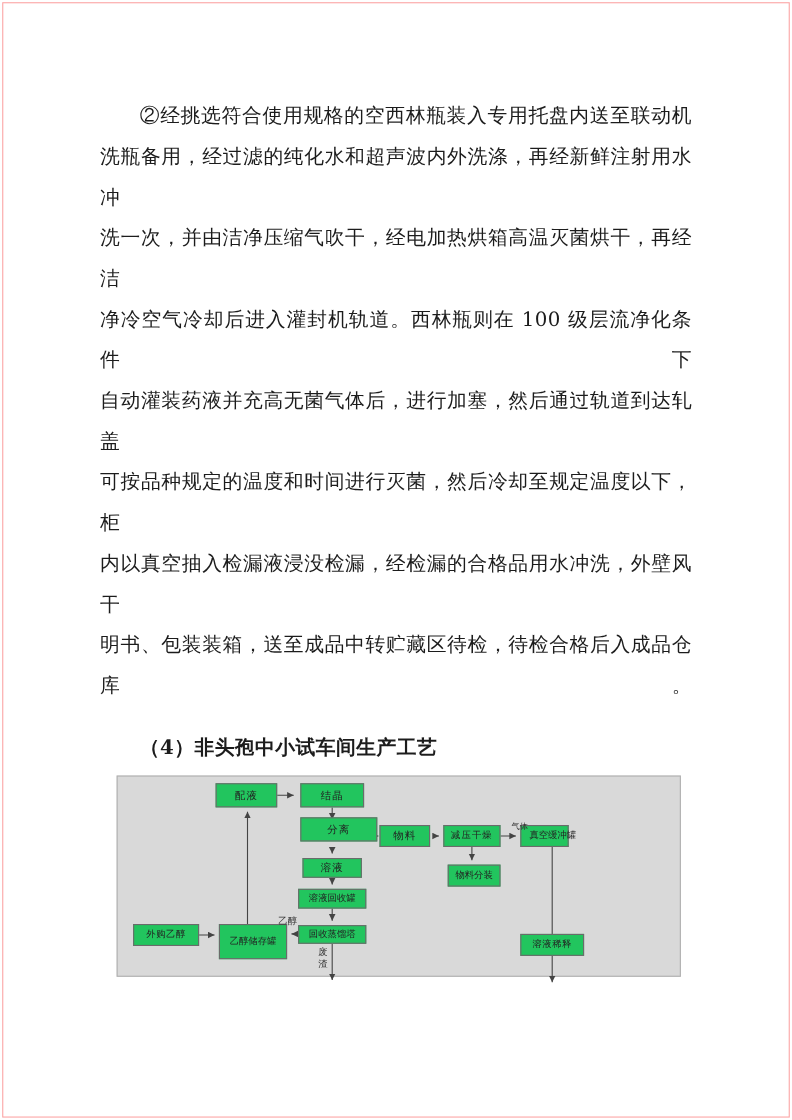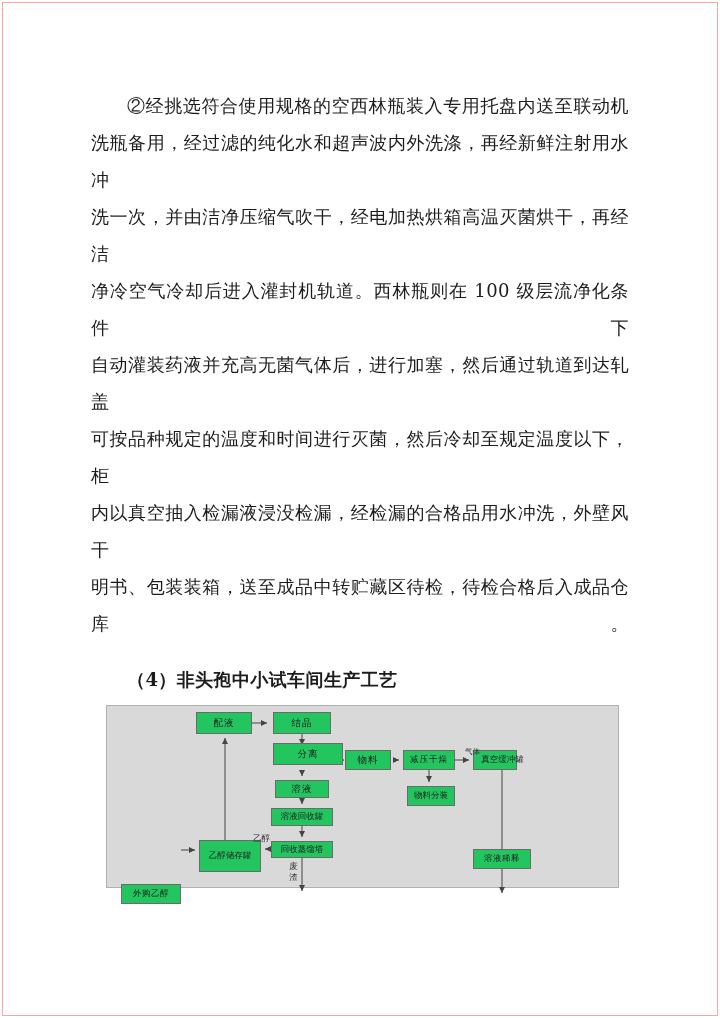--- a/index.html
+++ b/index.html
@@ -92,21 +92,21 @@
       <div class="node" style="left:105px;top:10px;width:56px;height:22px;">配液</div>
       <div class="node" style="left:182px;top:10px;width:58px;height:22px;">结晶</div>
       <div class="node" style="left:182px;top:41px;width:70px;height:22px;">分离</div>
       <div class="node" style="left:254px;top:48px;width:46px;height:20px;">物料</div>
       <div class="node" style="left:312px;top:48px;width:52px;height:20px;font-size:8.5px;">减压干燥</div>
       <div class="node" style="left:382px;top:48px;width:44px;height:20px;font-size:8.5px;letter-spacing:0;padding-left:15px;">真空缓冲罐</div>
       <div class="node" style="left:316px;top:84px;width:48px;height:20px;font-size:8.5px;letter-spacing:0;">物料分装</div>
       <div class="node" style="left:184px;top:78px;width:54px;height:18px;">溶液</div>
       <div class="node" style="left:180px;top:106px;width:62px;height:18px;font-size:8.5px;letter-spacing:0;">溶液回收罐</div>
       <div class="node" style="left:180px;top:139px;width:62px;height:17px;font-size:8.5px;letter-spacing:0;">回收蒸馏塔</div>
-      <div class="node" style="left:30px;top:138px;width:60px;height:20px;font-size:8.5px;letter-spacing:0.5px;margin-top:44px;">外购乙醇</div>
+      <div class="node" style="left:30px;top:138px;width:60px;height:20px;font-size:8.5px;letter-spacing:0.5px;">外购乙醇</div>
       <div class="node" style="left:108px;top:138px;width:62px;height:32px;font-size:8.5px;letter-spacing:0;">乙醇储存罐</div>
       <div class="node" style="left:382px;top:147px;width:58px;height:20px;font-size:8.5px;letter-spacing:0.5px;">溶液稀释</div>
 
       <span class="edge-label" style="left:374px;top:44px;font-size:7.5px;">气体</span>
       <span class="edge-label" style="left:162px;top:131px;">乙醇</span>
       <span class="edge-label vertical" style="left:198px;top:159px;">废渣</span>
 
     </div>
 
   </div>

